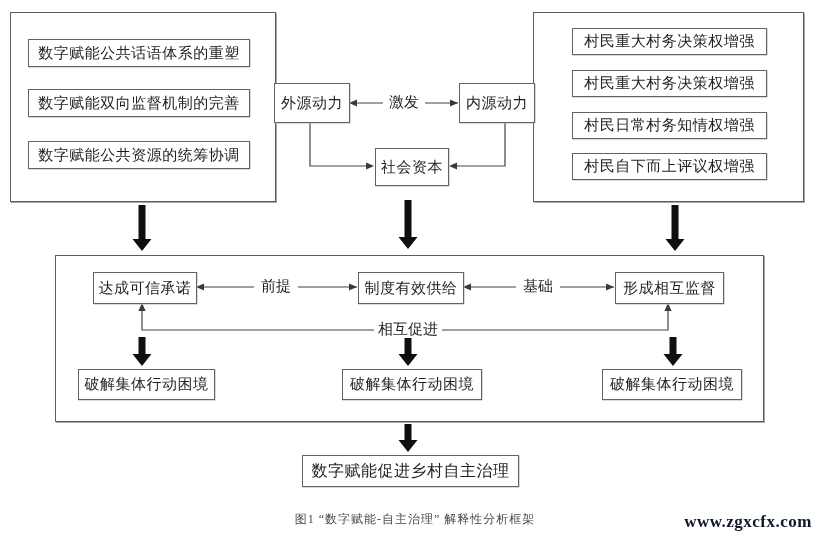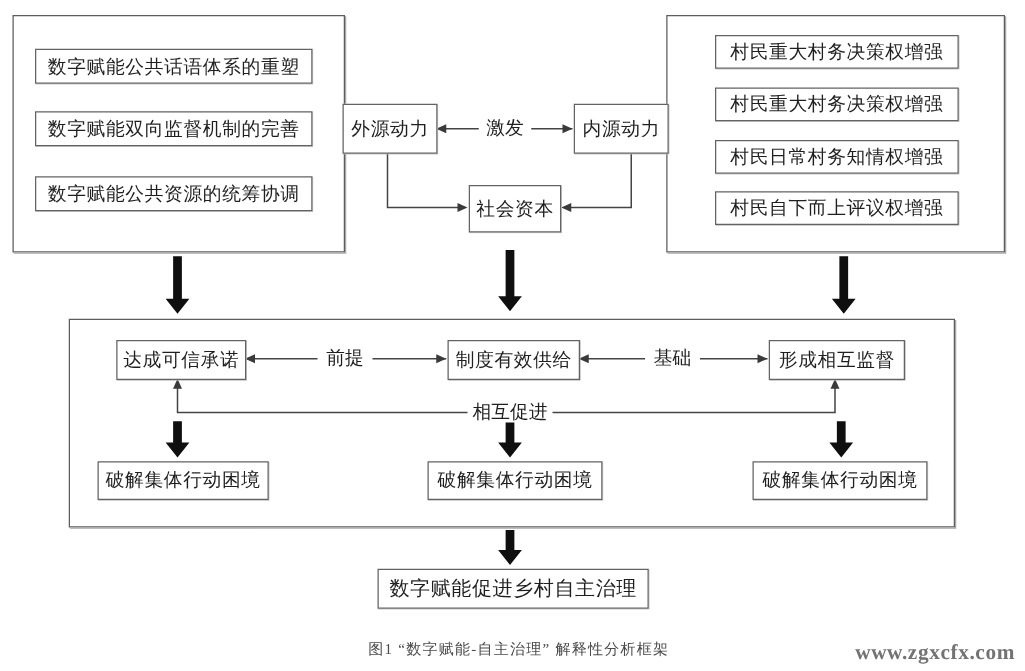--- a/index.html
+++ b/index.html
@@ -13,21 +13,21 @@
          box-shadow:1px 1px 0 #a8a8a8;}
   .box{position:absolute;border:1px solid #636363;background:#ffffff;z-index:3;
        display:flex;align-items:center;justify-content:center;
        font-size:15px;letter-spacing:0.5px;white-space:nowrap;
        box-shadow:0.5px 0.5px 0 #b5b5b5;}
   .linelabel{position:absolute;background:#ffffff;z-index:4;display:flex;align-items:center;
        justify-content:center;font-size:15px;white-space:nowrap;}
   .caption{position:absolute;z-index:3;text-align:center;font-size:12px;color:#4a4a4a;
        letter-spacing:1px;white-space:nowrap;}
   .watermark{position:absolute;z-index:3;text-align:right;font-size:17px;font-weight:bold;
-       color:#737373;letter-spacing:0.5px;white-space:nowrap;}
+       color:#0f172a;letter-spacing:0.5px;white-space:nowrap;}
   .outcome{font-size:16px;}
 </style>
 </head>
 <body>
 
 <div class="stage">
 
   <svg class="connectors" width="820" height="537" viewBox="0 0 820 537">
 
     <path class="ln" d="M349,103 H458"></path>

